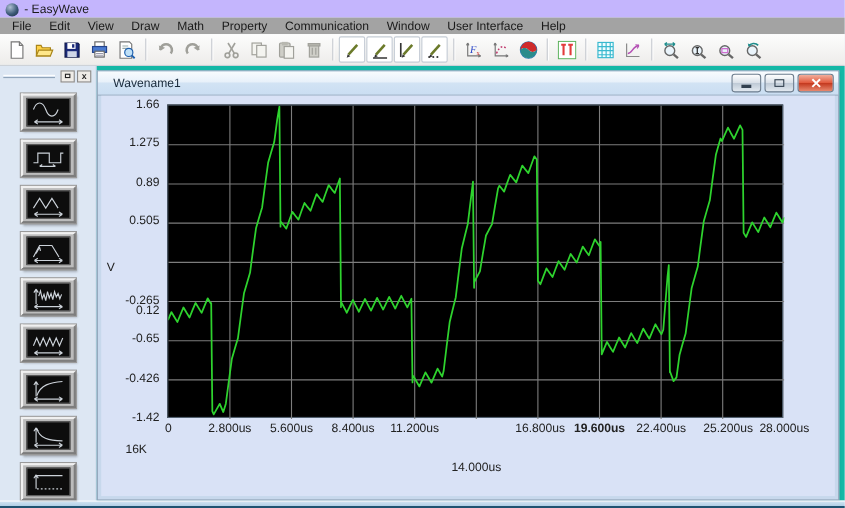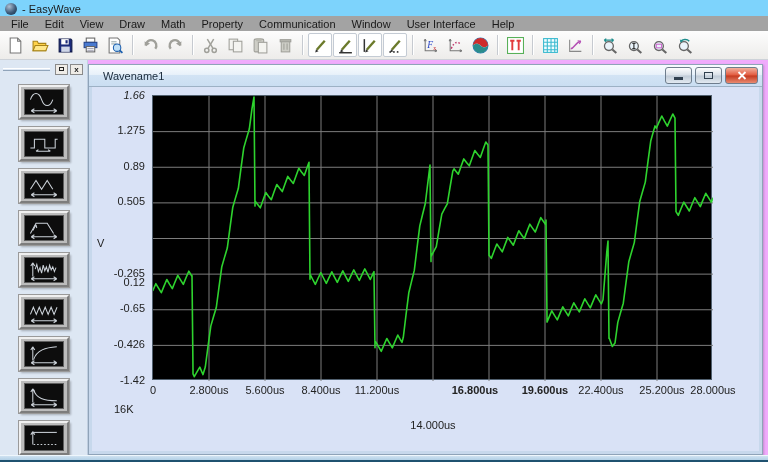--- a/index.html
+++ b/index.html
@@ -3,21 +3,21 @@
 <meta charset="utf-8">
 <style>
   * { box-sizing: border-box; }
   html,body { margin:0; padding:0; }
   body {
     width:768px; height:462px; overflow:hidden; position:relative;
     font-family:"Liberation Sans", sans-serif; font-size:11px; color:#1a1a1a;
     background:#eef2f7;
   }
   
-  .titlebar { height:16px; background:#7dd3fc; display:flex; align-items:center; gap:5px; padding:2px 4px 0 5px; }
+  .titlebar { height:16px; background:#c4b5fd; display:flex; align-items:center; gap:5px; padding:2px 4px 0 5px; }
   .globe { width:12px; height:12px; border-radius:50%;
     background:radial-gradient(circle at 35% 30%, #aebfd2, #3d5a78 55%, #15293c); }
   
   .menubar { height:15px; background:#a3a3a3; display:flex; align-items:center; padding-left:3px; }
   .menu-item { padding:1px 8px; white-space:nowrap; }
   
   .toolbar { height:29px; background:linear-gradient(#fdfdfd,#edecea); border-bottom:1px solid #cdd2d8;
     display:flex; align-items:center; padding-left:3px; gap:1px; }
   .tbtn { width:24px; height:24px; display:flex; align-items:center; justify-content:center; border:1px solid transparent; border-radius:2px; }
   .tbtn svg { width:17px; height:17px; display:block; }
@@ -31,21 +31,21 @@
   .mini-btn { width:13px; height:11px; background:#efece7; border:1px solid #8a8a8a; font-size:8px; line-height:9px;
     text-align:center; color:#222; font-weight:bold; }
   .mini-btn .sq { display:inline-block; width:5px; height:4px; border:1px solid #222; margin-bottom:1px; }
   .wave-buttons { display:flex; flex-direction:column; align-items:center; gap:8px; padding-top:9px; }
   .wavebtn { width:50px; height:34px; background:#bcbcbc;
     border:2px solid; border-color:#f0f0f0 #7d7d7d #7d7d7d #f0f0f0;
     box-shadow:0 0 0 1px #9a9a9a, 2px 2px 2px rgba(0,0,0,.25);
     display:flex; align-items:center; justify-content:center; }
   .wavebtn .screen { width:40px; height:26px; background:#0d0d0d; border:1px solid #5f5f5f; }
   .wavebtn svg { width:100%; height:100%; display:block; }
-  .mdi { flex:1; background:#f0abfc; position:relative; }
+  .mdi { flex:1; background:#14b8a6; position:relative; }
   
   .docwin { position:absolute; left:0px; top:4px; right:5px; bottom:0px;
     background:#c7d8ec; border:1px solid #8fa3b8; box-shadow:1px 1px 2px rgba(0,0,0,.2); }
   .doc-titlebar { height:22px; display:flex; align-items:center; padding:0 4px 0 14px;
     background:linear-gradient(#f8fbfe,#e8f1fa 45%,#d2e3f4 50%,#cadef2);
     border-bottom:1px solid #9db1c5; }
   .doc-title { flex:1; color:#18293a; }
   .doc-btn { width:27px; height:17px; margin-left:3px; border:1px solid #6e7d8d; border-radius:3px;
     display:flex; align-items:center; justify-content:center;
     background:linear-gradient(#fefefe,#d9e0e8 48%,#bfcad6 52%,#e2e9f0); }
@@ -394,21 +394,21 @@
             <div class="g-max"></div>
           </div>
         <div class="doc-btn close">
           <svg width="10" height="9" viewBox="0 0 10 9">
             <path d="M1.5 1 L8.5 8 M8.5 1 L1.5 8" stroke="#fff" stroke-width="1.8" fill="none"></path>
           </svg>
         </div>
       </div>
       <div class="doc-client">
         <div id="y-axis">
-            <span style="top: -6.5px; font-style: italic;">1.66</span>
+            <span style="top: -6.5px;">1.66</span>
             <span style="top: 29.125px;">1.275</span>
             <span style="top: 64.75px;">0.89</span>
             <span style="top: 100.375px; padding-left: 44px;">0.505</span>
             <span style="top: 136px; margin-top: 45px;">0.12</span>
             <span style="top: 171.625px;">-0.265</span>
             <span style="top: 207.25px;">-0.65</span>
             <span style="top: 242.875px;">-0.426</span>
             <span style="top: 278.5px;">-1.42</span>
           </div>
         <div class="v-label">V</div>
@@ -435,21 +435,21 @@
             <polyline id="waveline" fill="none" stroke-width="1.6" stroke-linejoin="round" stroke-linecap="round" stroke="#2ed32e" points="0.0,194.3 2.8,187.7 5.5,192.2 8.3,196.7 11.0,190.1 13.8,183.5 16.5,188.1 19.3,192.6 22.0,186.0 24.8,179.4 27.5,183.9 30.3,188.4 33.0,181.8 35.8,175.2 38.5,179.7 39.0,180.5 39.0,179.5 40.0,274.8 40.0,277.8 41.3,280.7 44.0,275.9 46.8,271.1 49.5,277.5 50.0,278.6 50.0,278.6 52.3,271.0 55.0,250.6 57.8,230.1 60.5,220.8 63.3,211.5 66.0,191.1 68.8,170.7 71.5,161.4 74.3,152.0 77.0,131.6 79.8,111.2 82.5,101.9 85.3,92.6 88.0,72.1 90.8,51.7 93.5,42.4 96.3,33.1 99.0,12.7 101.0,1.0 101.0,1.9 102.0,110.1 102.0,105.1 104.5,108.3 107.3,111.8 110.0,104.2 112.8,96.6 115.5,100.2 118.3,103.7 121.0,96.1 123.8,88.5 126.5,92.1 129.3,95.6 132.0,88.0 134.8,80.4 137.5,84.0 140.3,87.5 143.0,79.9 145.8,72.3 148.5,75.9 151.3,79.4 154.0,71.8 156.0,66.3 156.0,70.3 157.0,183.2 157.0,178.2 159.5,183.0 162.3,188.3 165.0,182.5 167.8,176.7 170.5,182.0 173.3,187.4 176.0,181.6 178.8,175.8 181.5,181.1 184.3,186.4 187.0,180.6 189.8,174.8 192.5,180.1 195.3,185.4 198.0,179.7 200.8,173.9 203.5,179.2 206.3,184.5 209.0,178.7 211.8,172.9 214.5,178.2 217.3,183.5 220.0,177.7 221.0,175.6 221.0,177.7 222.0,251.7 222.0,247.7 222.8,245.9 225.5,250.6 228.3,255.3 231.0,248.9 233.8,242.5 236.5,247.2 239.3,251.9 242.0,245.5 244.8,239.1 247.5,243.8 249.0,246.4 249.0,246.4 250.3,241.3 253.0,219.0 255.8,196.8 258.5,185.6 261.3,174.4 264.0,152.1 266.8,129.9 269.5,118.7 272.3,107.5 275.0,85.3 277.0,69.1 277.0,73.1 278.0,165.6 278.0,160.6 280.5,155.9 283.3,150.7 286.0,134.4 288.8,118.1 291.5,112.9 294.3,107.8 297.0,91.5 299.8,75.2 301.0,72.8 301.0,72.8 302.5,74.7 305.3,78.2 308.0,70.5 310.8,62.9 313.5,66.4 316.3,69.8 319.0,62.2 321.8,54.5 324.5,58.0 327.3,61.4 330.0,53.8 332.8,46.1 335.0,49.0 335.0,50.0 336.0,158.2 336.0,159.2 338.3,162.4 341.0,155.2 343.8,148.0 346.5,151.9 349.3,155.8 352.0,148.6 354.8,141.4 357.5,145.3 360.3,149.2 363.0,142.0 365.8,134.8 368.5,138.7 371.3,142.6 374.0,135.4 376.8,128.2 379.5,132.1 382.3,136.0 385.0,128.8 387.8,121.6 390.5,125.5 393.0,129.0 393.0,124.0 394.0,222.1 394.0,226.1 396.0,221.4 398.8,214.8 401.5,219.4 404.3,223.9 407.0,217.4 409.8,210.8 412.5,215.4 415.3,219.9 418.0,213.4 420.8,206.8 423.5,211.4 426.3,215.9 429.0,209.4 431.8,202.8 434.5,207.4 437.3,211.9 440.0,205.4 442.8,198.8 445.5,203.4 448.3,207.9 450.0,203.7 450.0,203.7 451.0,191.0 453.8,155.9 455.0,145.0 455.0,148.1 456.0,242.4 456.0,241.4 456.5,242.8 459.3,250.5 462.0,247.1 462.0,247.1 464.8,226.4 467.5,216.8 470.3,207.2 473.0,186.5 475.8,165.8 478.5,156.2 481.3,146.6 484.0,125.9 486.8,105.2 489.5,95.7 492.3,86.1 495.0,65.4 497.8,44.7 500.5,35.1 502.0,29.9 502.0,29.9 503.3,32.2 506.0,26.1 508.8,20.0 511.5,25.1 514.3,30.1 517.0,24.1 519.8,18.0 522.0,22.1 522.0,23.1 523.0,114.7 523.0,115.7 525.3,119.4 528.0,112.7 530.8,106.1 533.5,110.5 536.3,115.0 539.0,108.3 541.8,101.7 544.5,106.1 547.3,110.6 550.0,103.9 552.8,97.3 555.5,101.7 558.3,106.2 560.0,102.0"></polyline>
           </svg>
         </div>
         <div id="x-axis">
             <span style="left: -27px;">0</span>
             <span style="left: 29px;">2.800us</span>
             <span style="left: 85px;">5.600us</span>
             <span style="left: 141px;">8.400us</span>
             <span style="left: 197px;">11.200us</span>
             <span style="left: 253px; margin-top: 35px;">14.000us</span>
-            <span style="left: 295px; font-weight: bold;">16.800us</span>
+            <span style="left: 311px;">16.800us</span>
             <span style="left: 365px; font-weight: bold;">19.600us</span>
             <span style="left: 421px;">22.400us</span>
             <span style="left: 482px;">25.200us</span>
             <span style="left: 533px;">28.000us</span>
           </div>
         <div class="samples">16K</div>
       </div>
     </div>
   </div>
 </div>

